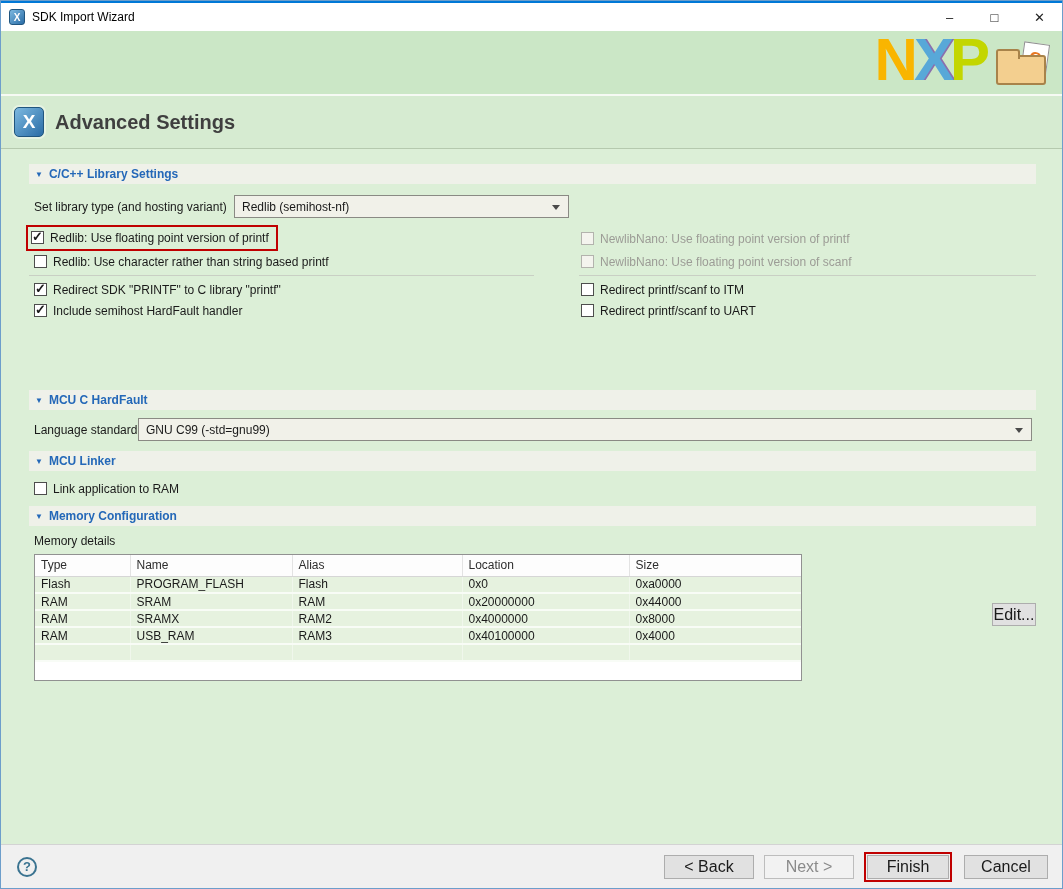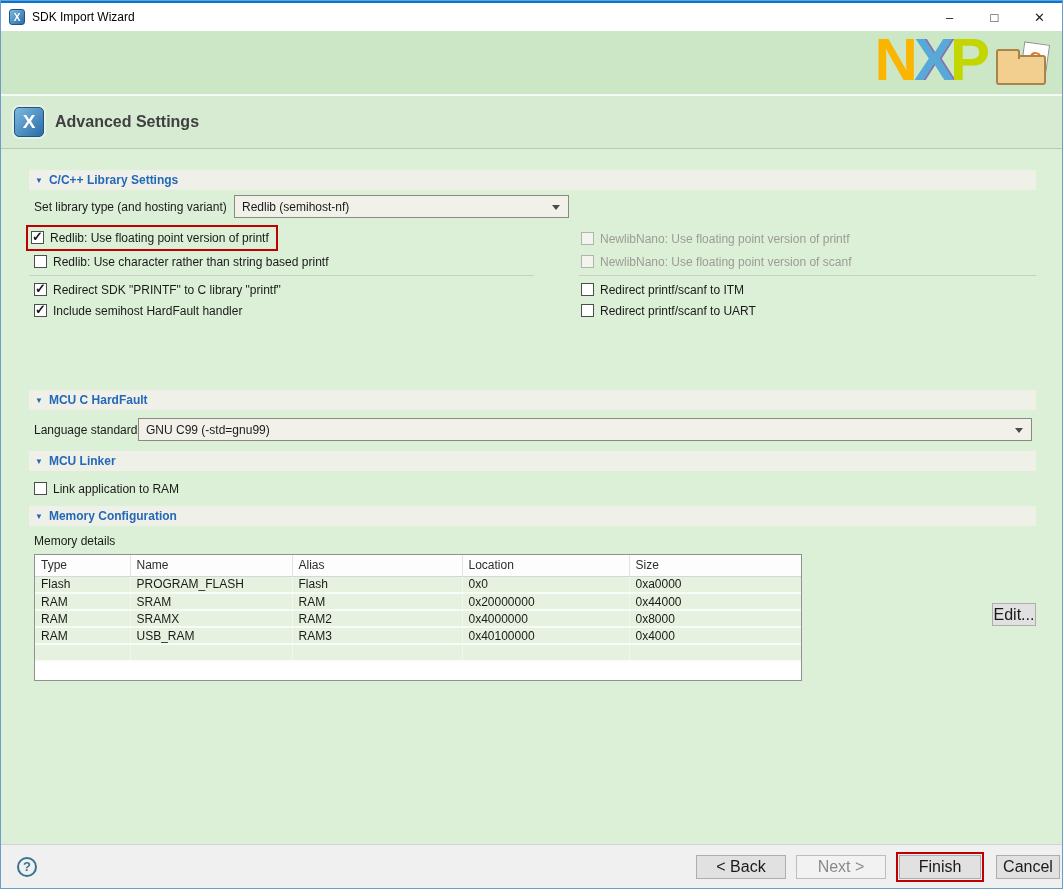--- a/index.html
+++ b/index.html
@@ -28,21 +28,21 @@
   .folder{position:absolute;right:12px;top:12px;width:54px;height:42px;}
   .folder-back{position:absolute;left:0;bottom:0;width:50px;height:30px;background:#f3cf8f;border:2px solid #a8834a;border-radius:3px;}
   .folder-back::before{content:"";position:absolute;left:-2px;top:-8px;width:20px;height:8px;background:#f3cf8f;border:2px solid #a8834a;border-bottom:none;border-radius:3px 3px 0 0;}
   .folder-page{position:absolute;right:2px;top:0;width:26px;height:32px;background:#fff;border:1px solid #8f8f8f;transform:rotate(8deg);
     display:flex;align-items:center;justify-content:center;font-weight:bold;color:#e87722;font-size:17px;}
   
   .heading{height:55px;background:var(--heading_green,#d6ebd1);border-top:2px solid #f6faf4;border-bottom:1px solid #b5c9ae;
     display:flex;align-items:center;padding-left:13px;flex:0 0 auto;}
   .xicon{width:30px;height:30px;border-radius:5px;background:linear-gradient(135deg,#7db9e0,#2a6ca6);border:1px solid #20557f;
     box-shadow:0 0 0 2px rgba(255,255,255,.4);color:#fff;font-weight:bold;font-size:19px;display:flex;align-items:center;justify-content:center;}
-  .page-title{margin-left:11px;font-size:16px;font-weight:bold;color:#3f3f3f;}
+  .page-title{margin-left:11px;font-size:20px;font-weight:bold;color:#3f3f3f;}
   
   .content{flex:1 1 auto;position:relative;}
   .abs{position:absolute;}
   .secbar{position:absolute;left:28px;width:1007px;height:20px;background:#eff1e9;display:flex;align-items:center;padding-left:6px;}
   .arrow::before{content:"▼";font-size:8px;color:var(--section_title,#2468b8);margin-right:6px;position:relative;top:-1px;}
   .sectitle{color:var(--section_title,#2468b8);font-weight:bold;font-size:12px;}
   .combo{position:absolute;height:23px;background:#f1f1e9;border:1px solid #8a8a84;display:flex;align-items:center;
     padding:0 24px 0 7px;font-size:12px;color:#1a1a1a;white-space:nowrap;overflow:hidden;}
   .chev{position:absolute;right:8px;top:9px;width:0;height:0;border-left:4px solid transparent;border-right:4px solid transparent;border-top:5px solid #4a4a4a;}
   .cbrow{display:flex;align-items:center;gap:6px;height:17px;white-space:nowrap;}
@@ -64,21 +64,21 @@
     display:inline-flex;align-items:center;justify-content:center;}
   .btn.disabled{color:#8a8a8a;background:#f2f2f2;border-color:#bdbdbd;}
   
   .footer{height:44px;background:#f0f0f0;border-top:1px solid #d3d3d3;display:flex;align-items:center;flex:0 0 auto;}
   .help{margin-left:16px;width:20px;height:20px;border:2px solid #3a7390;border-radius:50%;color:#3a7390;
     font-weight:bold;font-size:13px;display:flex;align-items:center;justify-content:center;}
   .fspacer{flex:1;}
   .wide{width:90px;height:24px;}
   .fin{margin-left:10px;padding:1px;}
   .finish{width:82px;height:24px;}
-  .cancel{width:64px;height:24px;margin-left:12px;margin-right:2px;}
+  .cancel{width:84px;height:24px;margin-left:12px;margin-right:14px;}
 </style>
 </head>
 <body>
 
 <div class="window">
   <div class="topline"></div>
 
   <div class="titlebar">
     <div class="app-icon">X</div>
     <div class="ttl">SDK Import Wizard</div>
@@ -99,21 +99,21 @@
     </div>
   </div>
 
   <div class="heading">
     <div class="xicon">X</div>
     <div class="page-title">Advanced Settings</div>
   </div>
 
   <div class="content">
 
-    <div class="secbar" style="top:21px;">
+    <div class="secbar" style="top:15px;">
       <span class="arrow"></span>
       <span class="sectitle">C/C++ Library Settings</span>
     </div>
 
     <div class="abs" style="left:33px;top:51px;">Set library type (and hosting variant)</div>
     <div class="combo" style="left:233px;top:46px;width:335px;">
       <span>Redlib (semihost-nf)</span>
       <span class="chev"></span>
     </div>
 

